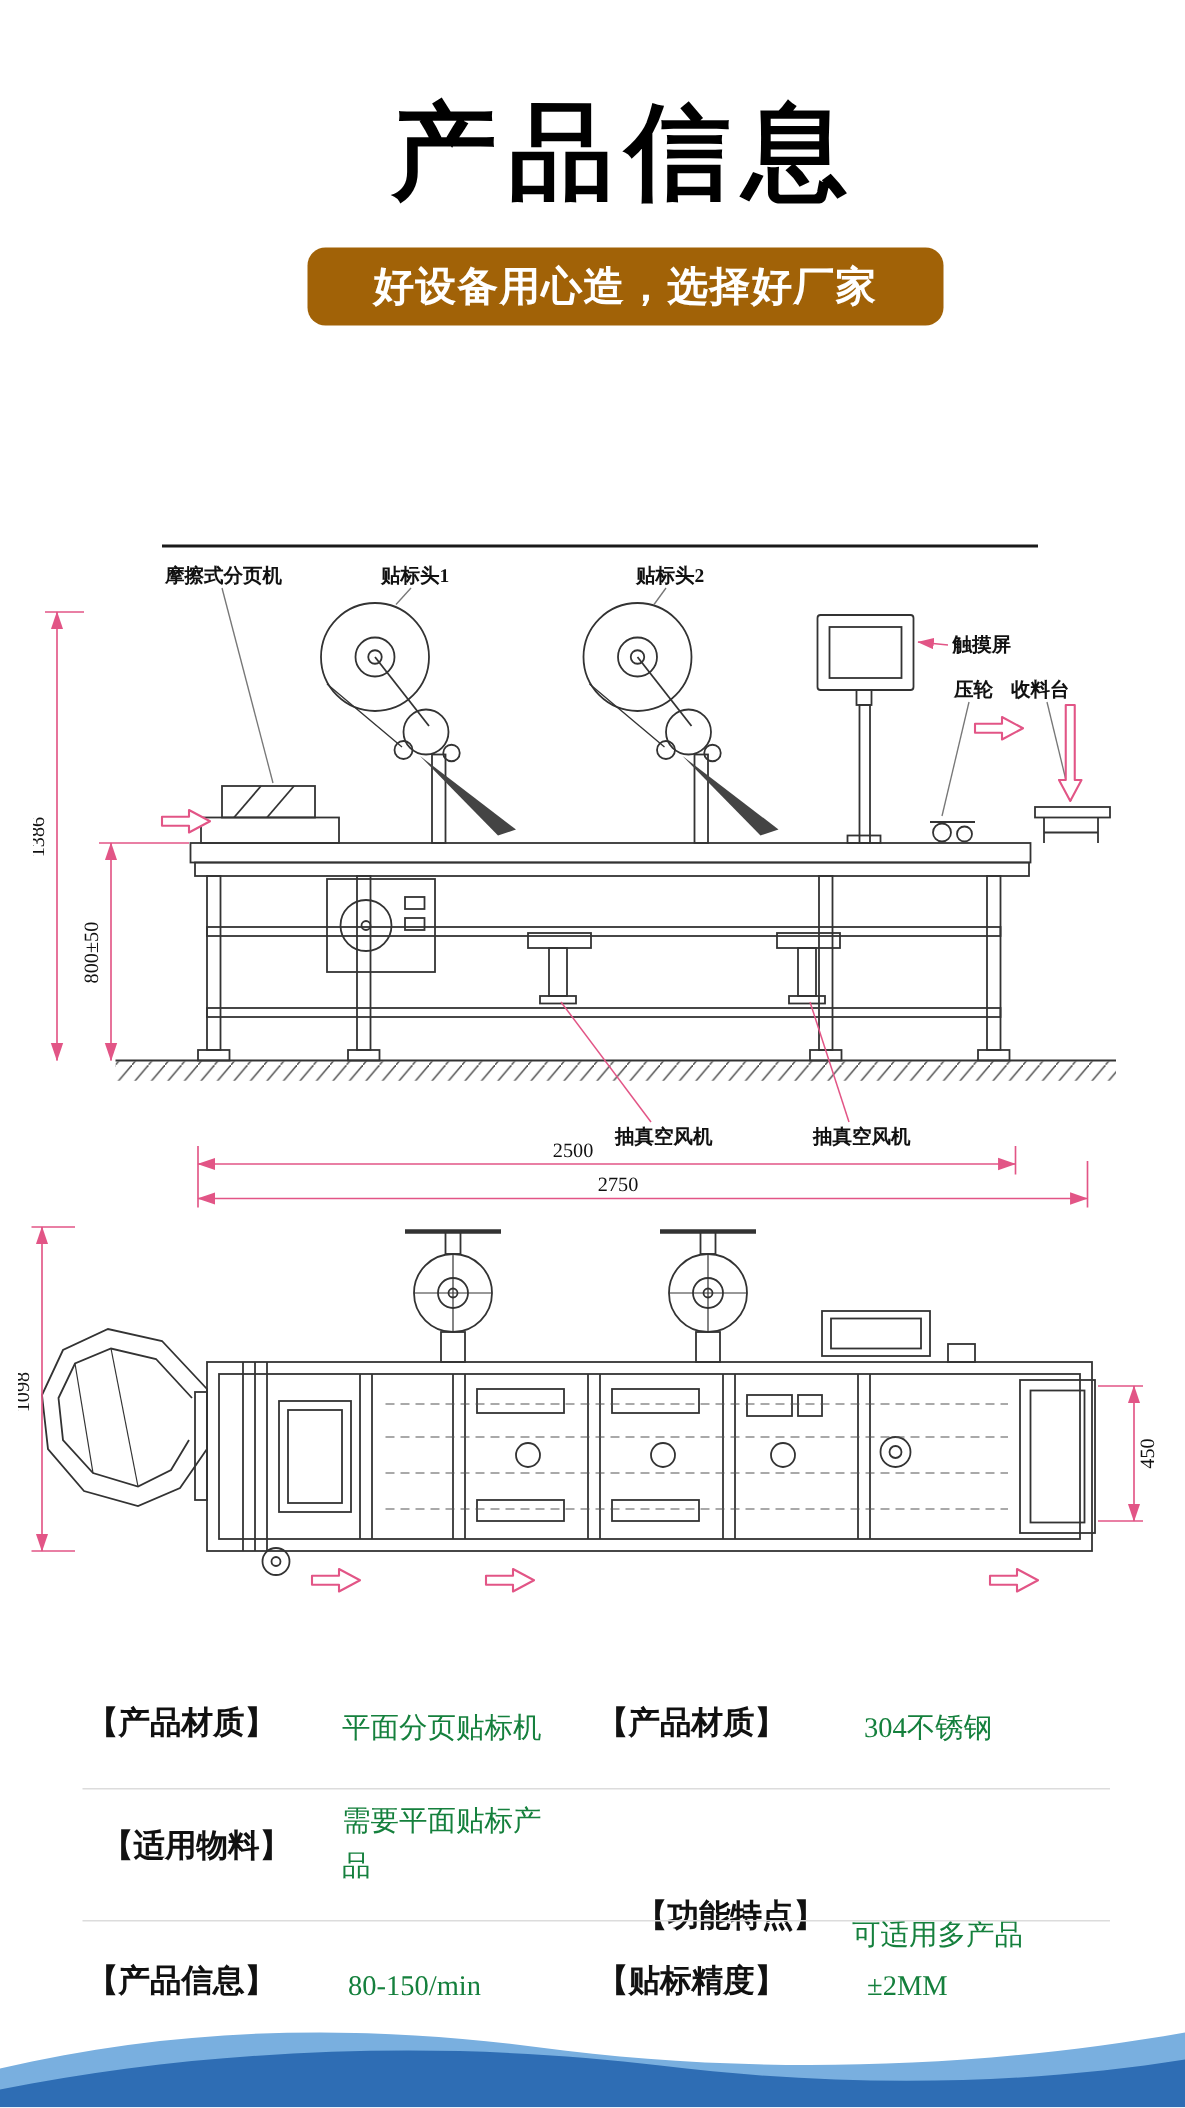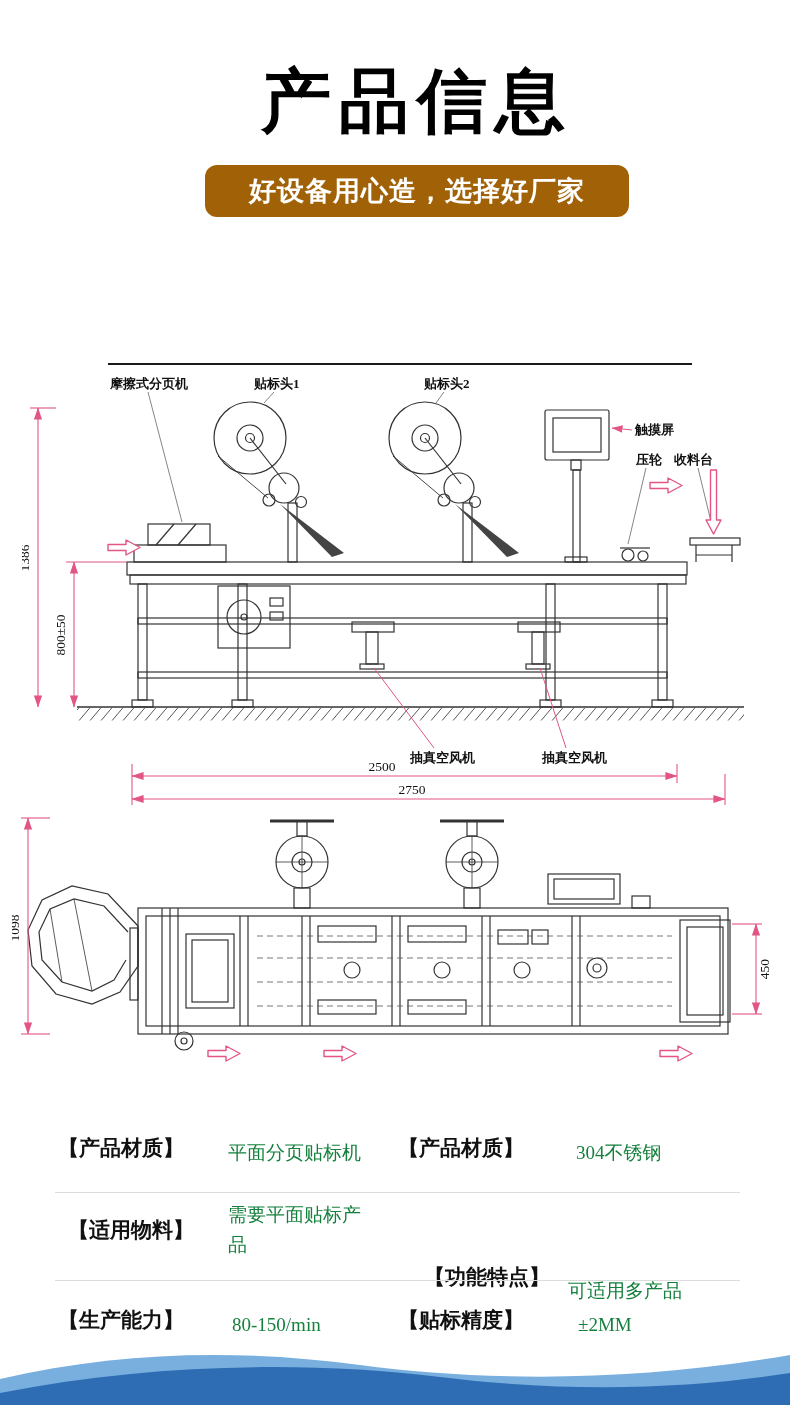--- a/index.html
+++ b/index.html
@@ -265,21 +265,21 @@
 
     <div class="divider" style="top:1192px;"></div>
 
     <span class="spec-k" style="left:68px;top:1216px;">【适用物料】</span>
     <span class="spec-v" style="left:228px;top:1200px;width:150px;">需要平面贴标产品</span>
     <span class="spec-k" style="left:424px;top:1216px;margin-top:47px;">【功能特点】</span>
     <span class="spec-v" style="left:568px;top:1276px;">可适用多产品</span>
 
     <div class="divider" style="top:1280px;"></div>
 
-    <span class="spec-k" style="left:58px;top:1306px;">【生产能力】</span>
+    <span class="spec-k" style="left:58px;top:1306px;">【产品信息】</span>
     <span class="spec-v" style="left:232px;top:1310px;">80-150/min</span>
     <span class="spec-k" style="left:398px;top:1306px;text-align:center;">【贴标精度】</span>
     <span class="spec-v" style="left:578px;top:1310px;">±2MM</span>
   </div>
 
   <svg class="footer-wave" width="790" height="62" viewBox="0 0 790 62">
     <path d="M0,36 C120,8 240,6 360,22 C480,38 630,40 790,12 L790,62 L0,62 Z" fill="#79afdf"></path>
     <path d="M0,50 C150,20 310,18 440,34 C570,50 690,46 790,30 L790,62 L0,62 Z" fill="#2e6db4"></path>
   </svg>
 

